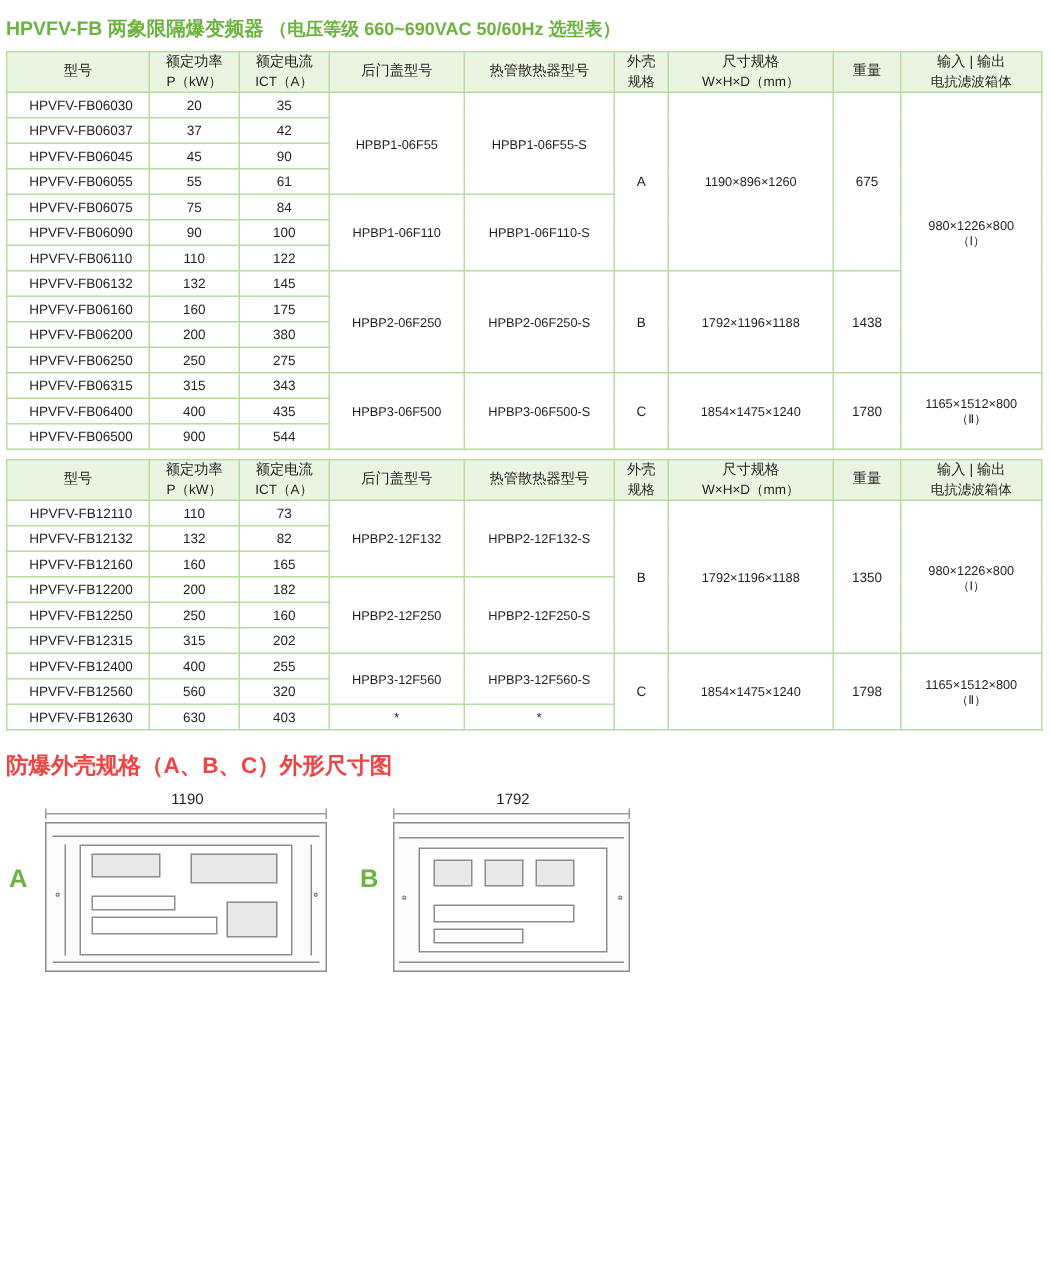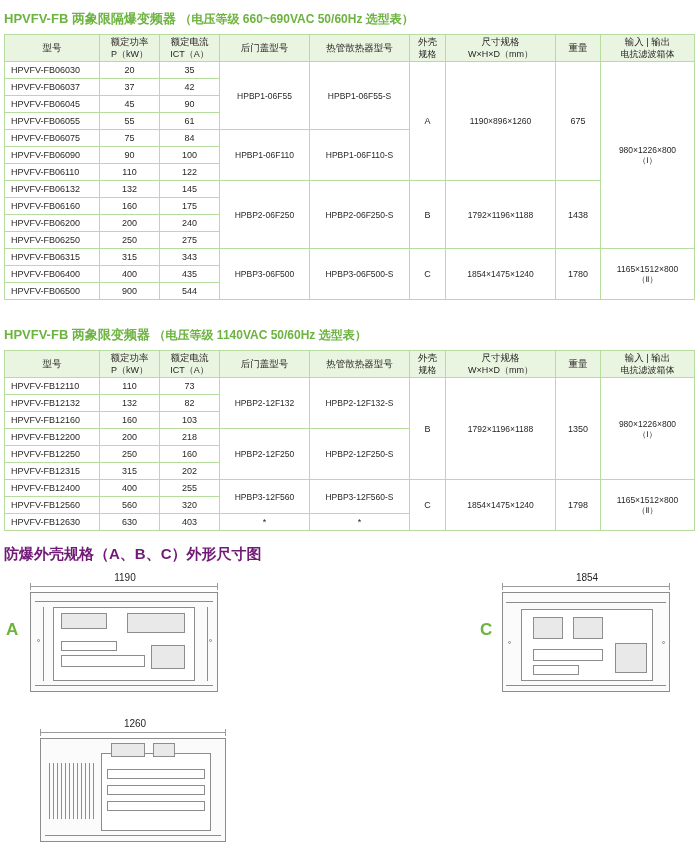--- a/index.html
+++ b/index.html
@@ -41,26 +41,26 @@
     color: #231f20;
   }
   table.spec thead th {
     background: #eaf5e1;
     font-weight: normal;
     font-size: 9.5px;
     height: 26px;
   }
   table.spec thead th .l2 { display: block; font-size: 9px; }
   table.spec tbody td { height: 17px; }
-  table.spec td.model { text-align: left; padding-left: 6px; font-size: 9px; }
+  table.spec td.model { text-align: center; padding-left: 6px; font-size: 9px; }
   table.spec td.small { font-size: 8.5px; }
   .rn { font-size: 8px; display: block; line-height: 10px; }
 
   .dims-title {
-    color: #701a75;
+    color: #ef4444;
     font-size: 15px;
     font-weight: bold;
     margin: 14px 0 0 4px;
   }
 
   
   .draw-row { position: relative; }
   .dim-label {
     font-size: 10px;
     text-align: center;
@@ -216,21 +216,21 @@
         <td rowspan="4">1438</td>
       </tr>
       <tr>
         <td class="model">HPVFV-FB06160</td>
         <td>160</td>
         <td>175</td>
       </tr>
       <tr>
         <td class="model">HPVFV-FB06200</td>
         <td>200</td>
-        <td>240</td>
+        <td>380</td>
       </tr>
       <tr>
         <td class="model">HPVFV-FB06250</td>
         <td>250</td>
         <td>275</td>
       </tr>
       <tr>
         <td class="model">HPVFV-FB06315</td>
         <td>315</td>
         <td>343</td>
@@ -250,24 +250,20 @@
         <td>435</td>
       </tr>
       <tr>
         <td class="model">HPVFV-FB06500</td>
         <td>900</td>
         <td>544</td>
       </tr>
     </tbody>
   </table>
 
-  <div class="section-title" style="margin-top:26px;">
-    <span>HPVFV-FB 两象限变频器</span>
-    <span class="sub">（电压等级 1140VAC 50/60Hz 选型表）</span>
-  </div>
 
   <table class="spec">
     <colgroup>
       <col style="width:95px">
         <col style="width:60px">
         <col style="width:60px">
       <col style="width:90px">
         <col style="width:100px">
         <col style="width:36px">
       <col style="width:110px">
@@ -318,26 +314,26 @@
         </td>
       </tr>
       <tr>
         <td class="model">HPVFV-FB12132</td>
         <td>132</td>
         <td>82</td>
       </tr>
       <tr>
         <td class="model">HPVFV-FB12160</td>
         <td>160</td>
-        <td>103</td>
+        <td>165</td>
       </tr>
       <tr>
         <td class="model">HPVFV-FB12200</td>
         <td>200</td>
-        <td>218</td>
+        <td>182</td>
         <td rowspan="3" class="small">HPBP2-12F250</td>
         <td rowspan="3" class="small">HPBP2-12F250-S</td>
       </tr>
       <tr>
         <td class="model">HPVFV-FB12250</td>
         <td>250</td>
         <td>160</td>
       </tr>
       <tr>
         <td class="model">HPVFV-FB12315</td>
@@ -392,57 +388,41 @@
         <div class="panel g" style="left:120px;top:52px;width:34px;height:24px;"></div>
         <div class="vline" style="left:12px;top:14px;height:74px;"></div>
         <div class="vline" style="left:176px;top:14px;height:74px;"></div>
         <div class="hline" style="left:4px;right:4px;top:92px;"></div>
         <div class="dot" style="left:6px;top:46px;"></div>
         <div class="dot" style="left:178px;top:46px;"></div>
       </div>
       <div class="big-letter" style="position:absolute;left:-24px;top:48px;">A</div>
     </div>
 
-
-    <div style="position:absolute;left:502px;top:0;width:170px;">
-      <div class="dim-label">1854</div>
-      <div class="dim-line" style="width:168px;">
+    <div style="position:absolute;left:262px;top:0;width:160px;">
+      <div class="dim-label">1792</div>
+      <div class="dim-line" style="width:158px;">
           <span class="rcap"></span>
         </div>
-      <div class="box-case" style="width:168px;height:100px;margin-top:2px;">
+      <div class="box-case" style="width:158px;height:100px;margin-top:2px;">
         <div class="hline" style="left:3px;right:3px;top:9px;"></div>
-        <div class="panel" style="left:18px;top:16px;width:132px;height:72px;"></div>
-        <div class="panel g" style="left:30px;top:24px;width:30px;height:22px;"></div>
-        <div class="panel g" style="left:70px;top:24px;width:30px;height:22px;"></div>
-        <div class="panel" style="left:30px;top:56px;width:70px;height:12px;"></div>
-        <div class="panel" style="left:30px;top:72px;width:46px;height:10px;"></div>
-        <div class="panel g" style="left:112px;top:50px;width:32px;height:30px;"></div>
+        <div class="panel" style="left:16px;top:16px;width:126px;height:70px;"></div>
+        <div class="panel g" style="left:26px;top:24px;width:26px;height:18px;"></div>
+        <div class="panel g" style="left:60px;top:24px;width:26px;height:18px;"></div>
+        <div class="panel g" style="left:94px;top:24px;width:26px;height:18px;"></div>
+        <div class="panel" style="left:26px;top:54px;width:94px;height:12px;"></div>
+        <div class="panel" style="left:26px;top:70px;width:60px;height:10px;"></div>
         <div class="hline" style="left:3px;right:3px;top:92px;"></div>
         <div class="dot" style="left:5px;top:48px;"></div>
-        <div class="dot" style="left:159px;top:48px;"></div>
+        <div class="dot" style="left:149px;top:48px;"></div>
       </div>
-      <div class="big-letter" style="position:absolute;left:-22px;top:48px;">C</div>
+      <div class="big-letter" style="position:absolute;left:-22px;top:48px;">B</div>
     </div>
+
   </div>
 
   <div class="draw-row" style="position:relative;height:150px;margin-top:16px;">
 
-    <div style="position:absolute;left:40px;top:0;width:190px;">
-      <div class="dim-label">1260</div>
-      <div class="dim-line" style="width:186px;">
-          <span class="rcap"></span>
-        </div>
-      <div class="box-case" style="width:186px;height:104px;margin-top:2px;">
-        <div class="hatch" style="left:8px;top:24px;width:48px;height:56px;"></div>
-        <div class="panel" style="left:60px;top:14px;width:110px;height:78px;"></div>
-        <div class="panel g" style="left:70px;top:4px;width:34px;height:14px;"></div>
-        <div class="panel g" style="left:112px;top:4px;width:22px;height:14px;"></div>
-        <div class="panel" style="left:66px;top:30px;width:98px;height:10px;"></div>
-        <div class="panel" style="left:66px;top:46px;width:98px;height:10px;"></div>
-        <div class="panel" style="left:66px;top:62px;width:98px;height:10px;"></div>
-        <div class="hline" style="left:4px;right:4px;top:96px;"></div>
-      </div>
-    </div>
 
 
   </div>
 
 </div>
 
 </body></html>

